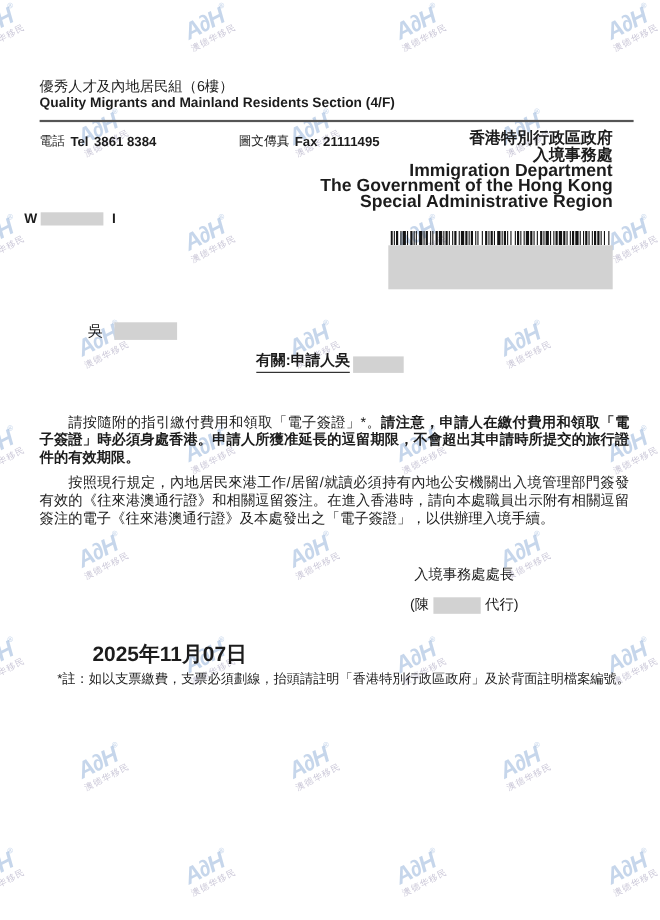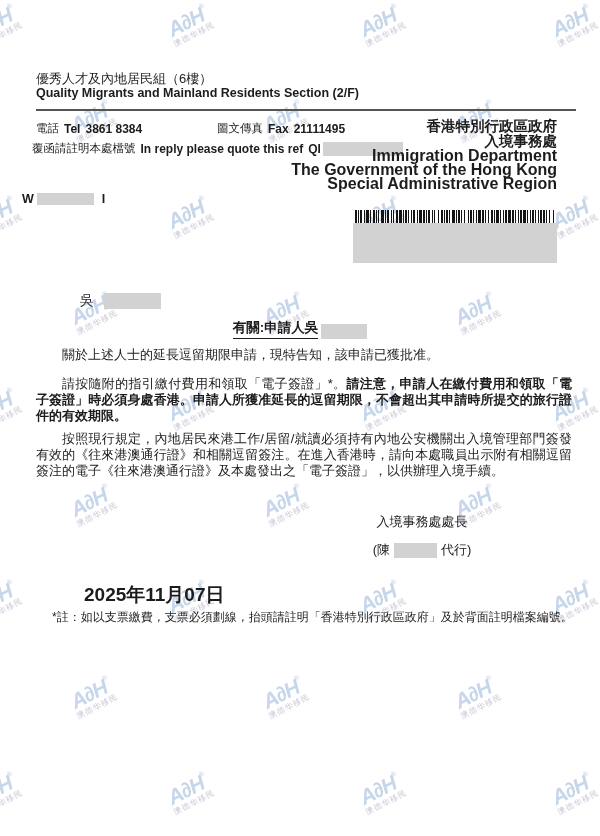--- a/index.html
+++ b/index.html
@@ -171,41 +171,35 @@
         <div class="wm-logo">A∂H<span class="wm-reg">®</span></div>
         <div class="wm-sub">澳德华移民</div>
       </div>
       <div class="wm" style="left: 551px; top: 778px;">
         <div class="wm-logo">A∂H<span class="wm-reg">®</span></div>
         <div class="wm-sub">澳德华移民</div>
       </div>
     </div>
 
   <div class="abs sect-cn" style="left:36px;top:70px;">優秀人才及內地居民組（6樓）</div>
-  <div class="abs sect-en" style="left:36px;top:86px;">Quality Migrants and Mainland Residents Section (2/F)</div>
+  <div class="abs sect-en" style="left:36px;top:86px;">Quality Migrants and Mainland Residents Section (4/F)</div>
 
   <div class="abs rule" style="left:36px;top:109px;width:540px;"></div>
 
   <div class="abs inline-flex" style="left:36px;top:121px;gap:5px;">
     <span class="lbl-cjk">電話</span>
     <span class="lbl-en">Tel</span>
     <span class="lbl-en">3861 8384</span>
   </div>
   <div class="abs inline-flex" style="left:217px;top:121px;gap:5px;">
     <span class="lbl-cjk">圖文傳真</span>
     <span class="lbl-en">Fax</span>
     <span class="lbl-en">21111495</span>
   </div>
 
-  <div class="abs inline-flex" style="left:32px;top:141px;gap:5px;">
-    <span class="lbl-cjk">覆函請註明本處檔號</span>
-    <span class="lbl-en">In reply please quote this ref</span>
-    <span class="lbl-en">QI</span>
-    <span class="redact" style="width:80px;height:14px;margin-left:-3px;"></span>
-  </div>
 
   <div class="abs dept" style="right:43px;top:119px;">
     <div class="cn">香港特別行政區政府</div>
     <div class="cn">入境事務處</div>
     <div class="en">Immigration Department</div>
     <div class="en">The Government of the Hong Kong</div>
     <div class="en">Special Administrative Region</div>
   </div>
 
   <div class="abs inline-flex" style="left:22px;top:192px;">
@@ -220,21 +214,20 @@
   <div class="abs inline-flex" style="left:80px;top:292px;">
     <span style="font-size:13.5px;">吳</span>
     <span class="redact" style="width:57px;height:16px;margin-left:10px;"></span>
   </div>
 
   <div class="abs subject-row" style="left:0;top:319px;">
     <span class="subject-txt">有關:申請人吳</span>
     <span class="redact" style="width:46px;height:15px;margin-left:3px;"></span>
   </div>
 
-  <div class="abs body-text indent" style="left:36px;top:347px;">關於上述人士的延長逗留期限申請，現特告知，該申請已獲批准。</div>
 
   <div class="abs body-text" style="left:36px;top:376px;"><span class="indent" style="display:inline;padding-left:2em;">請按隨附的指引繳付費用和領取「電子簽證」*。</span><span class="bold">請注意，申請人在繳付費用和領取「電子簽證」時必須身處香港。申請人所獲准延長的逗留期限，不會超出其申請時所提交的旅行證件的有效期限。</span></div>
 
   <div class="abs body-text indent" style="left:36px;top:431px;">按照現行規定，內地居民來港工作/居留/就讀必須持有內地公安機關出入境管理部門簽發有效的《往來港澳通行證》和相關逗留簽注。在進入香港時，請向本處職員出示附有相關逗留簽注的電子《往來港澳通行證》及本處發出之「電子簽證」，以供辦理入境手續。</div>
 
   <div class="abs sig" style="left:322px;top:513px;">入境事務處處長</div>
   <div class="abs sig inline-flex" style="left:322px;top:541px;justify-content:center;width:200px;">
     <span>(陳</span>
     <span class="redact" style="width:43px;height:15px;margin:0 4px;"></span>
     <span>代行)</span>

